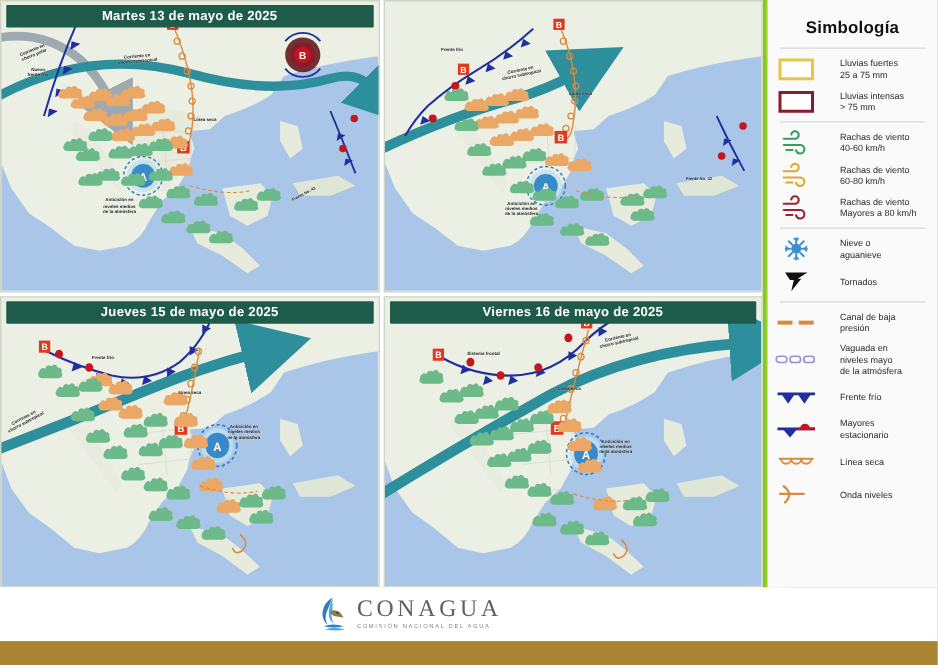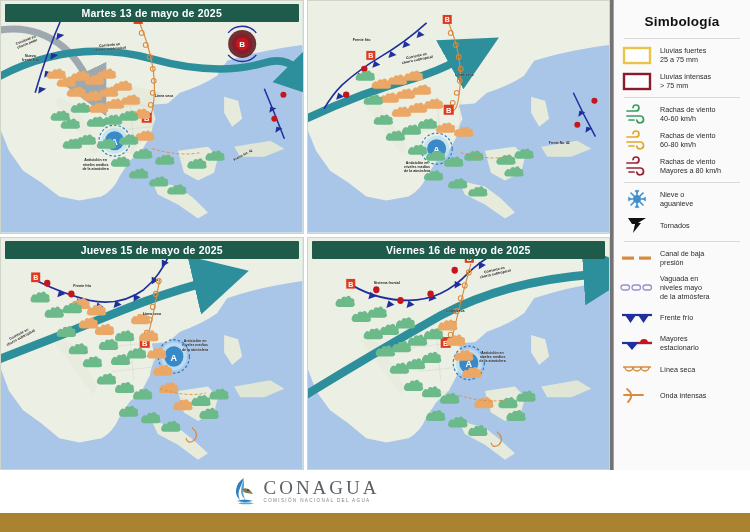--- a/index.html
+++ b/index.html
@@ -1,21 +1,21 @@
 <!DOCTYPE html>
 <html><head>
 <meta charset="utf-8">
 <style>
   html,body{margin:0;padding:0;}
   body{
     width:750px;height:532px;overflow:hidden;
     background:#ffffff;
     font-family:"Liberation Sans","DejaVu Sans",sans-serif;
   }
-  .page{position:relative;width:750px;height:532px;background:#737373;}
+  .page{position:relative;width:750px;height:532px;background:#84cc16;}
 
   
   .panels{position:absolute;left:0;top:0;width:610px;height:470px;
           display:grid;grid-template-columns:1fr 1fr;grid-template-rows:1fr 1fr;
           gap:3px;background:#ffffff;}
   .panel{position:relative;overflow:hidden;background:#eef2e6;border:1px solid #cfd6c8;}
   .panel-title{
     position:absolute;left:4px;right:4px;top:3px;height:18px;z-index:30;
     background:#1e5b4a;color:#fff;font-size:10.5px;font-weight:bold;
     display:flex;align-items:center;justify-content:center;letter-spacing:.2px;
@@ -30,27 +30,27 @@
        text-shadow:0 0 1px rgba(255,255,255,.9);}
   .ann.sm{font-size:3.3px;}
 
   
   .legend{position:absolute;left:613px;top:0;width:137px;height:470px;
           background:#fafafa;border-left:1px solid #84cc16;
           box-sizing:border-box;padding:0 6px;}
   .legend h1{margin:0;padding:14px 0 9px;text-align:center;
              font-size:13.5px;font-weight:bold;color:#111;letter-spacing:.2px;}
   .sep{height:1px;background:#d9d9d9;margin:0 4px 6px;}
-  .lrow{display:flex;align-items:center;gap:6px;margin:0 0 6px 0;min-height:20px;}
+  .lrow{display:flex;align-items:center;gap:18px;margin:0 0 6px 0;min-height:20px;}
   .lico{width:34px;min-width:34px;height:20px;display:flex;align-items:center;justify-content:center;}
   .ltxt{font-size:7.2px;line-height:1.25;color:#2a2a2a;}
 
   
   .footer{position:absolute;left:0;top:470px;width:610px;height:42px;
-          background:#fff;display:flex;align-items:center;justify-content:center;gap:7px;}
+          background:#fff;display:flex;align-items:center;justify-content:center;gap:7px;padding-left:22px;}
   .logo-mark{width:26px;height:30px;}
   .logo-text{display:flex;flex-direction:column;line-height:1;}
   .logo-main{font-size:19px;letter-spacing:3px;color:#5b6166;font-family:"Liberation Serif","DejaVu Serif",serif;}
   .logo-sub{font-size:4.6px;letter-spacing:1.35px;color:#7d848a;margin-top:2px;}
   .goldbar{position:absolute;left:0;top:513px;width:750px;height:19px;background:#a9832f;}
   .whitegap{position:absolute;left:0;top:470px;width:750px;height:43px;background:#fff;}
 </style>
 </head>
 <body>
 
@@ -953,21 +953,21 @@
       <span class="ltxt" style="white-space:pre-line;">Línea seca</span>
     </div>
 
     <div class="lrow">
       <span class="lico">
         <svg width="28" height="20" viewBox="0 0 28 20" fill="none" stroke="#d98a3c" stroke-width="1.8" stroke-linecap="round">
           <path d="M4,4 Q12,10 5,17"></path>
           <path d="M1,10 H20"></path>
         </svg>
       </span>
-      <span class="ltxt" style="white-space:pre-line;">Onda intensas</span>
+      <span class="ltxt" style="white-space:pre-line;">Onda niveles</span>
     </div>
   </div>
 
   <div class="whitegap"></div>
   <div class="footer">
     <span class="logo-mark">
       <svg width="26" height="30" viewBox="0 0 26 30">
         <path d="M13,2 Q6,6 5,14 Q4.5,20 9,24 Q6,18 9,12 Q11,7 13,2 Z" fill="#2e7fc0"></path>
         <path d="M13,3 Q10,9 10,15 Q10,20 14,23 Q11,17 13,11 Z" fill="#57a6dd"></path>
         <path d="M11,13 Q15,11 19,14 L22,18 L15,17 Q12,16 11,13 Z" fill="#8a7a4a"></path>

